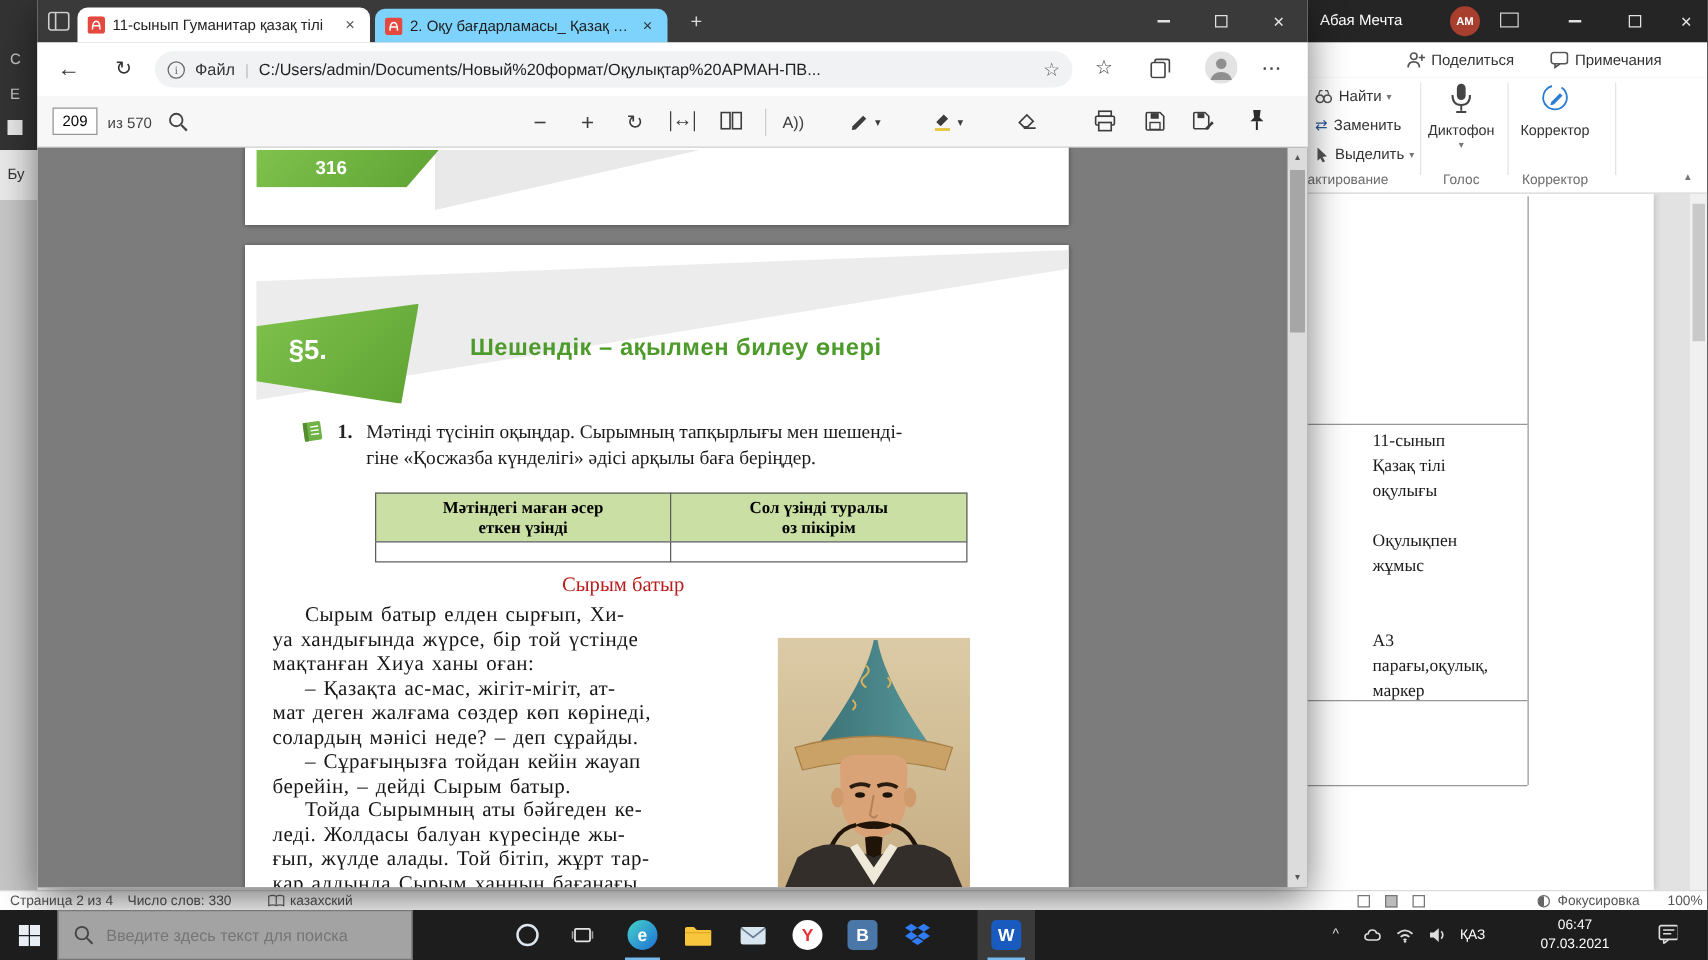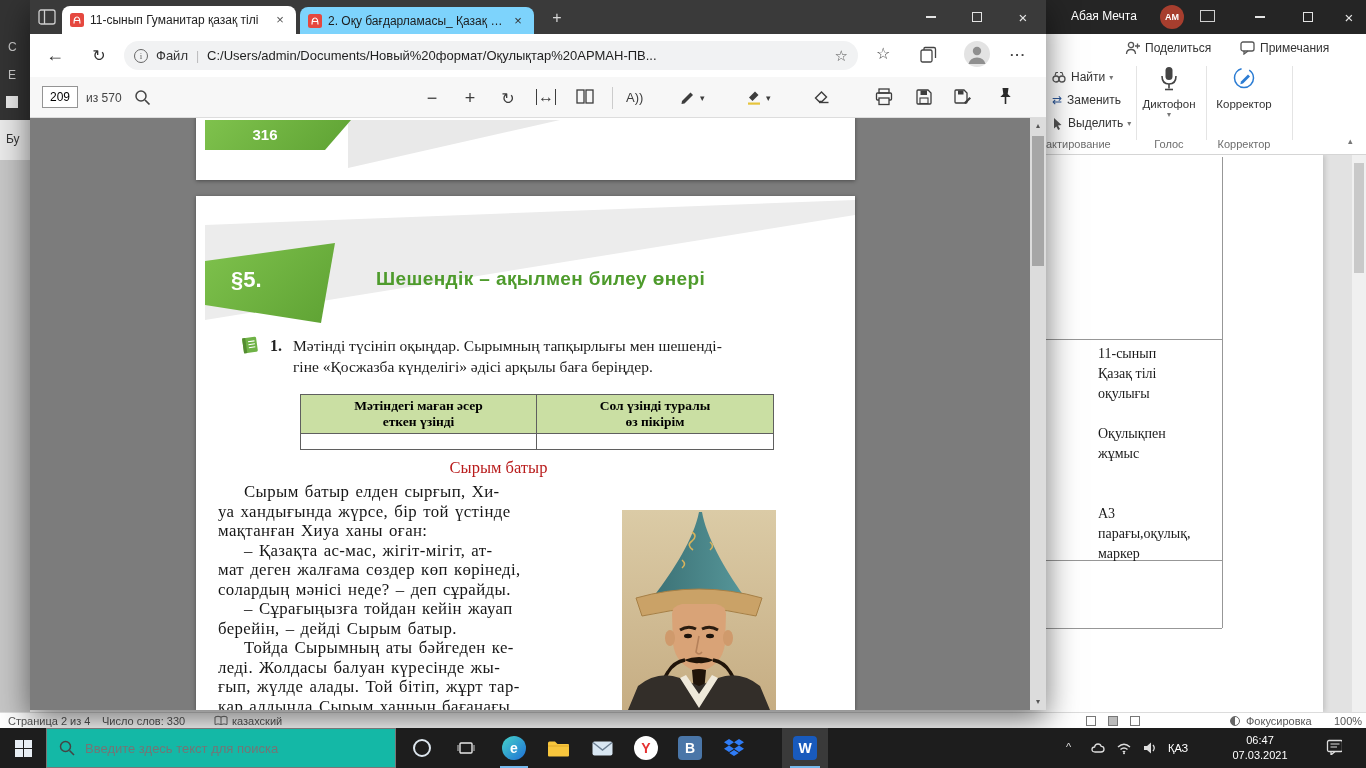--- a/index.html
+++ b/index.html
@@ -48,21 +48,21 @@
 .trayico{position:absolute;top:12px;width:16px;height:16px}
 .traytxt{position:absolute;color:#fff;font-size:11px}
 </style>
 </head>
 <body>
 
 <div class="screen">
 
   <div class="word-window">
     <div class="word-title">
-      <span class="abs" style="left:1056px;top:9px;width:96px;text-align:center;font-size:12px;color:#fff">Абая Мечта</span>
+      <span class="abs" style="left:1056px;top:9px;width:96px;text-align:left;font-size:12px;color:#fff">Абая Мечта</span>
       <span class="abs" style="left:1160px;top:5px;width:24px;height:24px;border-radius:50%;background:#a73e2e;color:#fff;font-size:9px;font-weight:bold;text-align:center;line-height:24px">АМ</span>
       <span class="abs" style="left:1200px;top:10px;width:15px;height:12px;border:1.2px solid #cfcfcf"></span>
       <span class="winbtn" style="left:1238px;width:44px">
           <span style="width:10px;height:1.3px;background:#e3e3e3"></span>
         </span>
       <span class="winbtn" style="left:1286px;width:44px">
           <span style="width:10px;height:10px;border:1.2px solid #e3e3e3"></span>
         </span>
       <span class="winbtn" style="left:1332px;width:34px;font-size:15px;color:#e8e8e8">×</span>
     </div>
@@ -394,21 +394,21 @@
   <div class="taskbar">
     <span class="tslot" style="left:0;width:46px">
       <svg width="17" height="17">
           <rect x="0" y="0" width="8" height="8" fill="#e8eef4"></rect>
           <rect x="9" y="0" width="8" height="8" fill="#e8eef4"></rect>
           <rect x="0" y="9" width="8" height="8" fill="#e8eef4"></rect>
           <rect x="9" y="9" width="8" height="8" fill="#e8eef4"></rect>
         </svg>
     </span>
 
-    <div class="abs fx" style="left:46px;top:0;width:350px;height:40px;background:#14b8a6;border:1px solid #777;padding:0 12px">
+    <div class="abs fx" style="left:46px;top:0;width:284px;height:40px;background:#a3a3a3;border:1px solid #777;padding:0 12px">
       <svg width="16" height="16" style="flex:none">
           <circle cx="6.5" cy="6.5" r="5" fill="none" stroke="#444" stroke-width="1.5"></circle>
           <line x1="10.5" y1="10.5" x2="15" y2="15" stroke="#444" stroke-width="1.6"></line>
         </svg>
       <input style="flex: 1 1 0%; border: 0px; outline: 0px; margin-left: 10px; font-size: 13px; color: rgb(51, 51, 51); background: transparent;" placeholder="Введите здесь текст для поиска">
     </div>
 
     <span class="tslot" style="left:400px">
         <span style="width:18px;height:18px;border:2px solid #dde6ee;border-radius:50%"></span>
       </span>

